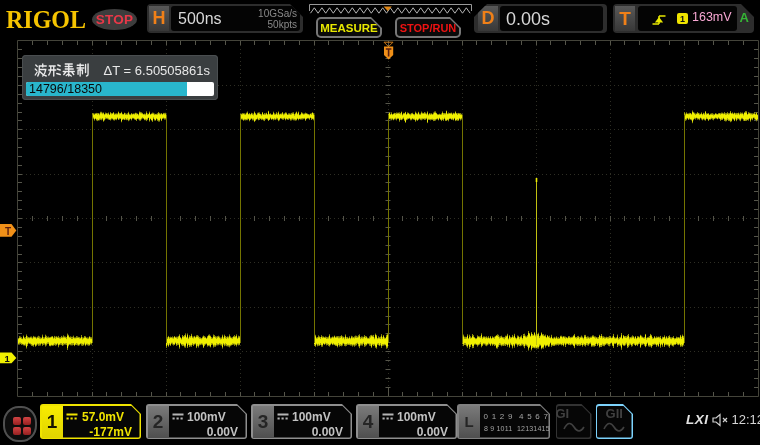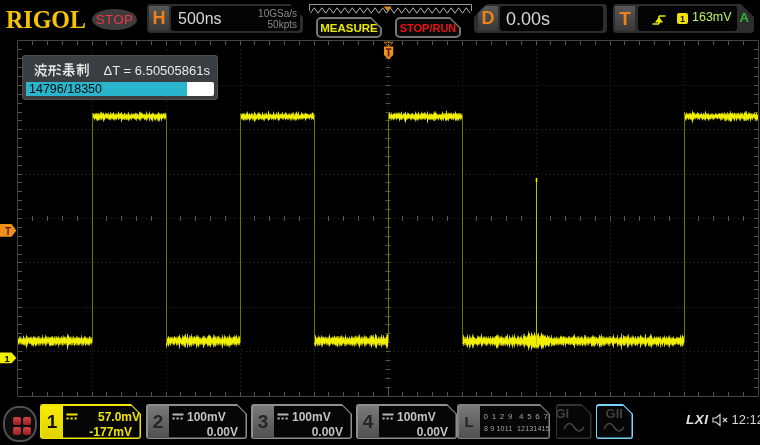--- a/index.html
+++ b/index.html
@@ -16,41 +16,41 @@
       <path d="M536.5 178v4" stroke="#f0f000" stroke-width="1.6" fill="none"></path>
       <path d="M384 42.2h9l-4.5 4.5z" fill="none" stroke="#c87818" stroke-width="1"></path>
       <path d="M384 46.5h9.2v8.5l-4.6 4.5-4.6-4.5z" fill="#f09018"></path>
       <path d="M385.8 49h5.6M388.6 49v7.5" stroke="#571f10" stroke-width="1.6" fill="none"></path>
       <path d="M0 224h11.5l4.8 6.4-4.8 6.4H0z" fill="#f09018"></path>
       <text x="5" y="234.5" font-size="10" font-weight="bold" fill="#5a1d10" font-family="Liberation Sans,sans-serif">T</text>
       <path d="M0 352.5h11.5l4.8 5.4-4.8 5.4H0z" fill="#f0f000"></path>
       <text x="4.5" y="362" font-size="9.5" font-weight="bold" fill="#111" font-family="Liberation Sans,sans-serif">1</text>
     </svg>
 <div style="position:absolute;left:6px;top:6px;color:#f6c400;font-size:24px;font-weight:bold;font-family:'Liberation Serif',serif;letter-spacing:0px;transform:scaleY(1.07);transform-origin:0 50%">RIGOL</div>
-<div style="position:absolute;left:92px;top:9px;width:45px;height:21px;background:#3d3d3d;border-radius:50%;display:flex;align-items:center;justify-content:center;color:#e83848;font-size:13.5px;font-weight:normal;letter-spacing:0.3px">STOP</div>
+<div style="position:absolute;left:92px;top:9px;width:45px;height:21px;background:#3d3d3d;border-radius:50%;display:flex;align-items:center;justify-content:center;color:#e83848;font-size:13.5px;font-weight:bold;letter-spacing:0.3px">STOP</div>
 <div style="position:absolute;left:147px;top:4px;width:156px;height:29px;background:#2d2d2d;clip-path:polygon(0 0, 143px 0, 156px 13px, 156px 29px, 0 29px);border-radius:4px">
       <div style="position:absolute;left:2px;top:2px;width:20px;height:25px;background:linear-gradient(#585858,#383838);display:flex;align-items:center;justify-content:center;color:#f08018;font-size:18px;font-weight:bold">H</div>
       <div style="position:absolute;left:24px;top:2px;width:129px;height:25px;background:#040404;border-radius:3px"></div>
       <div style="position:absolute;left:31px;top:2px;height:39px;line-height:26px;color:#d8d8d8;font-size:16px">500ns</div>
       <div style="position:absolute;right:6px;top:5px;color:#8a8a8a;font-size:10px;text-align:right;line-height:10.5px">10GSa/s<br>50kpts</div>
     </div>
     <div style="position:absolute;left:474px;top:4px;width:133px;height:29px;background:#2d2d2d;clip-path:polygon(13px 0, 133px 0, 133px 29px, 0 29px, 0 13px);border-radius:4px">
       <div style="position:absolute;left:4px;top:2px;width:20px;height:25px;background:linear-gradient(#585858,#383838);display:flex;align-items:center;justify-content:center;color:#f08018;font-size:18px;font-weight:bold">D</div>
       <div style="position:absolute;left:26px;top:2px;width:103px;height:25px;background:#040404;border-radius:3px"></div>
       <div style="position:absolute;left:32px;top:2px;height:22px;line-height:26px;color:#d8d8d8;font-size:18px">0.00s</div>
     </div>
     <div style="position:absolute;left:613px;top:4px;width:141px;height:29px;background:#2d2d2d;clip-path:polygon(0 0, 128px 0, 141px 13px, 141px 29px, 0 29px);border-radius:4px">
       <div style="position:absolute;left:2px;top:2px;width:20px;height:25px;background:linear-gradient(#585858,#383838);display:flex;align-items:center;justify-content:center;color:#f08018;font-size:19px;font-weight:bold">T</div>
       <div style="position:absolute;left:25px;top:2px;width:99px;height:25px;background:#040404;border-radius:3px"></div>
       <svg width="14" height="16" viewBox="0 0 14 16" style="position:absolute;left:39px;top:7px">
         <path d="M0.5 13H7M7 13V5M7 5h6.5" stroke="#e8e800" stroke-width="1.5" fill="none"></path>
         <path d="M2.9 11.5h8.2L7 6z" fill="#e8e800"></path>
       </svg>
       <div style="position:absolute;left:64px;top:9px;width:11px;height:11px;background:#f0e400;border-radius:2px;display:flex;align-items:center;justify-content:center;color:#111;font-size:9px;font-weight:bold">1</div>
-      <div style="position:absolute;left:79px;top:6px;color:#bef264;font-size:12.5px">163mV</div>
+      <div style="position:absolute;left:79px;top:6px;color:#f9a8d4;font-size:12.5px">163mV</div>
       <div style="position:absolute;right:5px;top:6px;color:#35b535;font-size:13px;font-weight:bold">A</div>
     </div>
 <svg width="163" height="11" viewBox="0 0 163 11" style="position:absolute;left:309px;top:4px">
       <path d="M0.5 7V0.5H162.5V7" stroke="#999" stroke-width="1" fill="none"></path>
       <path d="M1.5 9.2l3.8 -5.4l3.8 5.4M9.1 9.2l3.8 -5.4l3.8 5.4M16.7 9.2l3.8 -5.4l3.8 5.4M24.3 9.2l3.8 -5.4l3.8 5.4M31.9 9.2l3.8 -5.4l3.8 5.4M39.5 9.2l3.8 -5.4l3.8 5.4M47.1 9.2l3.8 -5.4l3.8 5.4M54.7 9.2l3.8 -5.4l3.8 5.4M62.3 9.2l3.8 -5.4l3.8 5.4M69.9 9.2l3.8 -5.4l3.8 5.4M77.5 9.2l3.8 -5.4l3.8 5.4M85.1 9.2l3.8 -5.4l3.8 5.4M92.7 9.2l3.8 -5.4l3.8 5.4M100.3 9.2l3.8 -5.4l3.8 5.4M107.9 9.2l3.8 -5.4l3.8 5.4M115.5 9.2l3.8 -5.4l3.8 5.4M123.1 9.2l3.8 -5.4l3.8 5.4M130.7 9.2l3.8 -5.4l3.8 5.4M138.3 9.2l3.8 -5.4l3.8 5.4M145.9 9.2l3.8 -5.4l3.8 5.4M153.5 9.2l3.8 -5.4l3.8 5.4" stroke="#c8c8c8" stroke-width="0.9" fill="none"></path>
       <path d="M74.6 2.5h8.2l-4.1 4.6z" fill="#e08818"></path>
     </svg>
 <div style="position:absolute;left:395px;top:17px;width:66px;height:21px;background:#777;clip-path:polygon(0 0, 55px 0, 66px 11px, 66px 21px, 0 21px);border-radius:5px">
 <div style="position:absolute;left:2px;top:2px;width:62px;height:17px;background:#0a0a0a;clip-path:polygon(0 0, 53px 0, 62px 9px, 62px 17px, 0 17px);border-radius:3px;display:flex;align-items:center;justify-content:center;color:#ee1212;font-size:11px;font-weight:bold">STOP/RUN</div>
 </div>
@@ -74,21 +74,21 @@
         </span></div>
 <div style="position:absolute;right:8px;top:8px;color:#e8e8e8;font-size:13px;font-weight:normal">ΔT = 6.50505861s</div>
 <div style="position:absolute;left:4px;top:27px;width:188px;height:14px;background:#fff;border-radius:2px;overflow:hidden">
 <div style="position:absolute;left:0;top:0;width:161px;height:14px;background:#29b6cc"></div>
 <div style="position:absolute;left:3px;top:0px;color:#0a0a0a;font-size:12.5px;line-height:14px">14796/18350</div>
 </div>
     </div>
 <div style="position:absolute;left:40px;top:404px;width:101px;height:35px;background:#f0e400;clip-path:polygon(0 0, 91px 0, 101px 10px, 101px 35px, 0 35px);border-radius:3px">
 <div style="position:absolute;left:1.5px;top:1.5px;width:98px;height:32px;background:#060606;clip-path:polygon(0 0, 89.5px 0, 98px 8.5px, 98px 32px, 0 32px);border-radius:2px"></div>
 <div style="position:absolute;left:1.5px;top:1.5px;width:21px;height:32px;background:linear-gradient(#f8ec00,#e0d400);display:flex;align-items:center;justify-content:center;font-size:19px;font-weight:bold;color:#151500">1</div>
-<div style="position:absolute;left:26px;top:6px;width:66px;display:flex;align-items:center;gap:20px;color:#f0e400;font-size:12px;font-weight:bold">
+<div style="position:absolute;left:26px;top:6px;width:66px;display:flex;align-items:center;gap:4px;color:#f0e400;font-size:12px;font-weight:bold">
         <svg width="12" height="8" viewBox="0 0 12 8" style="flex:0 0 auto">
           <path d="M0.5 1.5h11" stroke="#f0e400" stroke-width="2"></path>
           <path d="M0.5 5.5h11" stroke="#f0e400" stroke-width="2" stroke-dasharray="2.2 1.8"></path>
         </svg>
         <span>57.0mV</span>
       </div>
 <div style="position:absolute;right:9px;top:20.5px;color:#f0e400;font-size:12px;font-weight:bold">-177mV</div>
 </div>
     <div style="position:absolute;left:146px;top:404px;width:101px;height:35px;background:#8f8f8f;clip-path:polygon(0 0, 91px 0, 101px 10px, 101px 35px, 0 35px);border-radius:3px">
 <div style="position:absolute;left:1.5px;top:1.5px;width:98px;height:32px;background:#060606;clip-path:polygon(0 0, 89.5px 0, 98px 8.5px, 98px 32px, 0 32px);border-radius:2px"></div>

